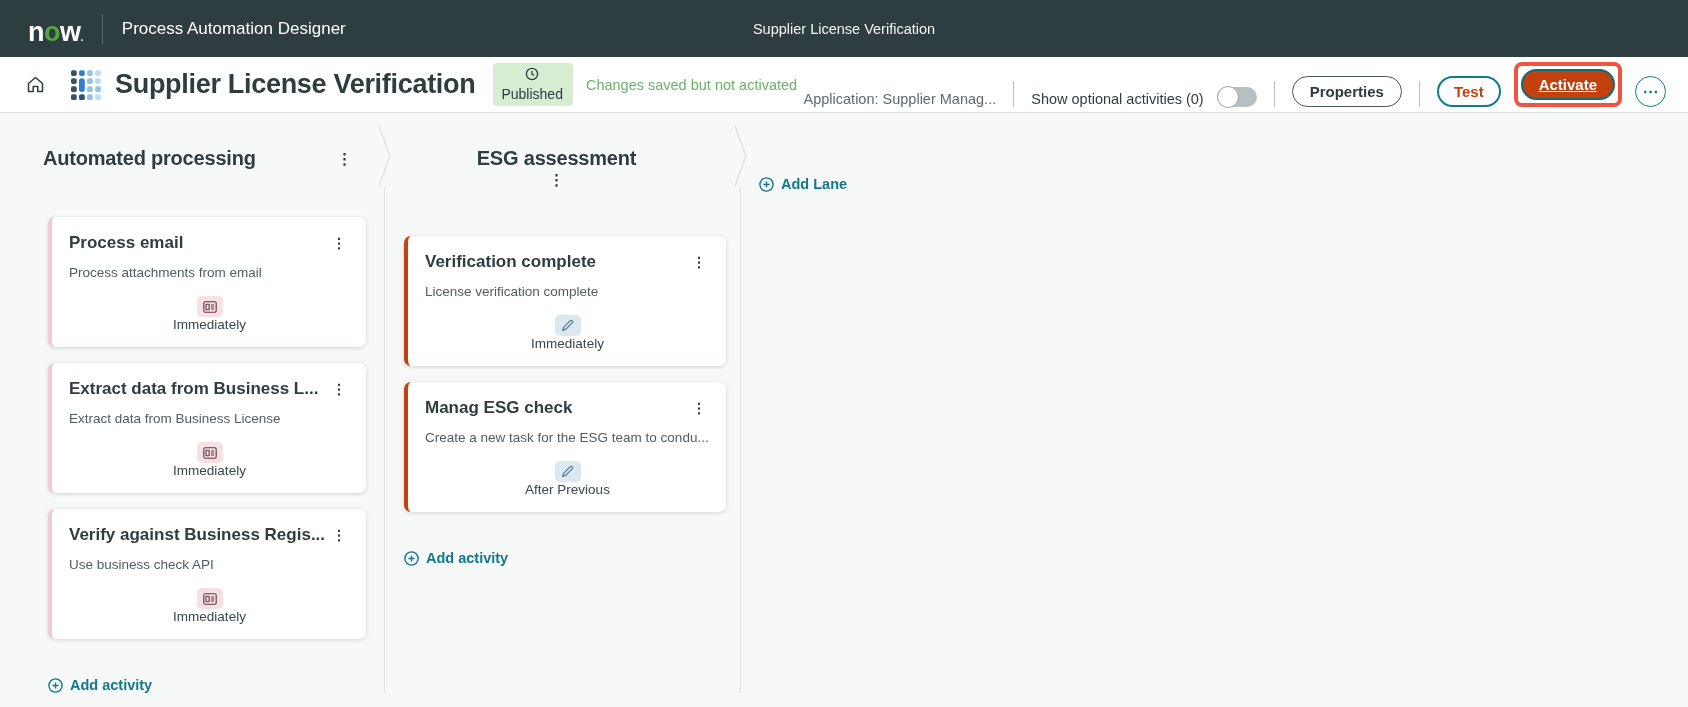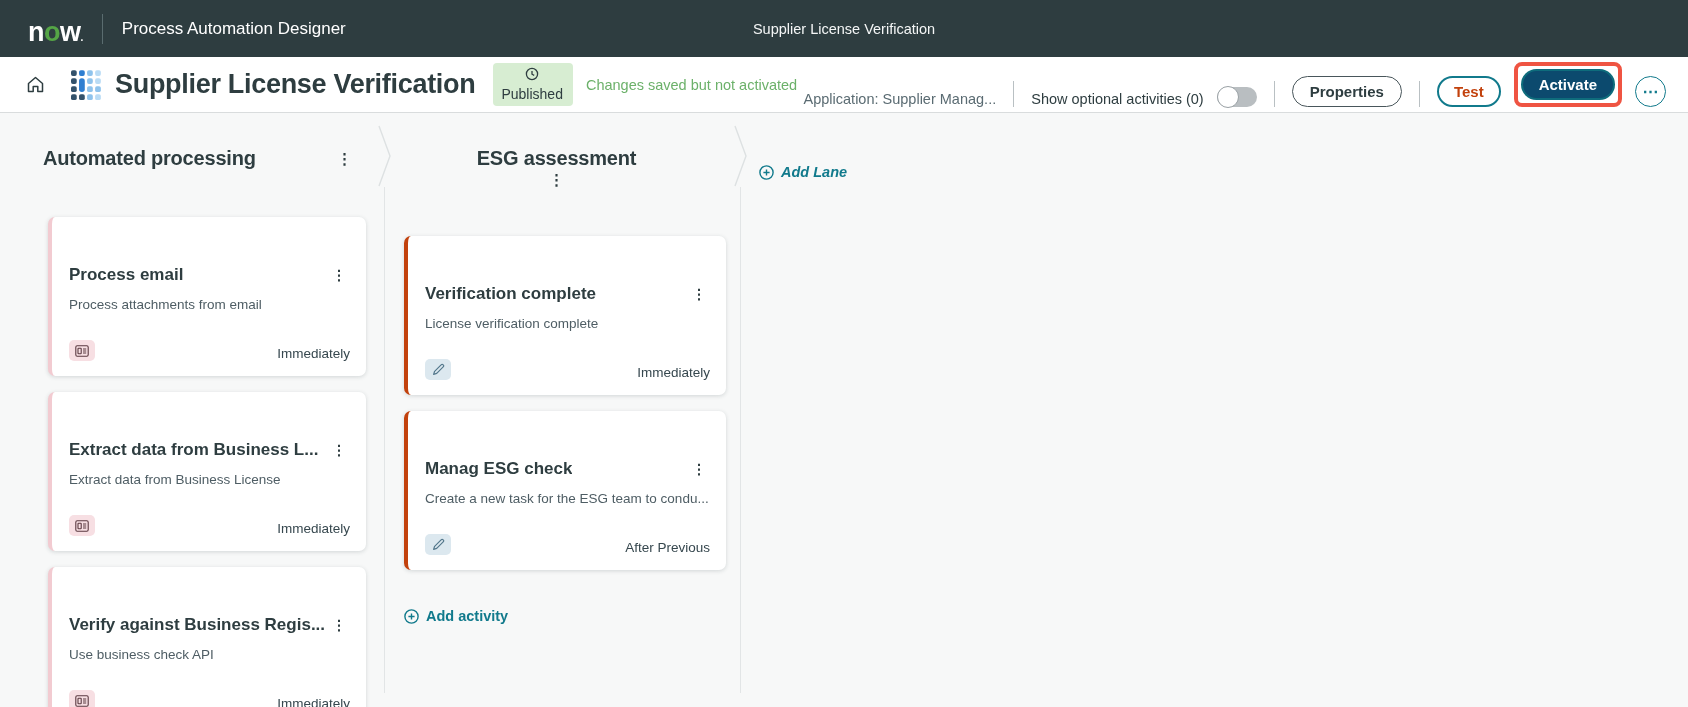--- a/index.html
+++ b/index.html
@@ -35,21 +35,21 @@
   .toggle { width:40px; height:20px; border-radius:10px; background:#b9bec1;
     position:relative; cursor:pointer; border:none; }
   .toggle .knob { position:absolute; left:0; top:-1px; width:22px; height:22px;
     border-radius:50%; background:#fff; border:1.5px solid #9aa1a5; }
   .pill { border-radius:17px; font-size:15px; font-weight:700; cursor:pointer;
     padding:6px 17px; background:#fff; white-space:nowrap; }
   .pill.properties { border:1.5px solid #49565b; color:#2e3d40; }
   .pill.test { border:2px solid #117a8c; color:#c2410c; padding:5px 15px; }
   .activate-wrap { border:4px solid #ef5442; border-radius:8px; padding:3px;
     display:inline-flex; }
-  .pill.activate { background:#0c4a6e; border:2px solid #0e6c7c; color:#fff; padding:5px 16px; }
+  .pill.activate { background:#c2410c; border:2px solid #0e6c7c; color:#fff; padding:5px 16px;text-decoration:underline; }
   .more-btn { width:31px; height:31px; border-radius:50%; border:1.5px solid #117a8c;
     background:#fff; color:#117a8c; font-size:16px; font-weight:700; line-height:1;
     cursor:pointer; display:flex; align-items:center; justify-content:center; }
 
   
   .board { position:relative; height:594px; background:#f7f8f8; display:flex; }
   .lane { flex:none; }
   .lane-1 { width:384px; }
   .lane-2 { width:356px; }
   .lane-header { display:flex; align-items:center; justify-content:space-between;
@@ -60,27 +60,27 @@
   .kebab { background:none; border:none; cursor:pointer; color:#2e3d40;
     font-size:15px; font-weight:700; line-height:1; padding:2px 4px; }
   .cards { display:flex; flex-direction:column; gap:16px; margin-top:47px; }
   .lane-1 .cards { margin-left:48px; margin-right:18px; }
   .lane-2 .cards { margin-left:20px; margin-right:14px; }
 
   .card { background:#fff; border-radius:7px; padding:16px 16px 15px 17px;
     box-shadow:0 1px 4px rgba(46,61,64,.18); cursor:pointer; min-height:122px; }
   .lane--pink .card { border-left:4px solid #f2cbd1; }
   .lane--blue .card { border-left:4px solid #c2410c; }
-  .card-head { display:flex; align-items:flex-start; justify-content:space-between;margin-top:32px; }
+  .card-head { display:flex; align-items:flex-start; justify-content:space-between; }
   .card-title { font-size:17px; font-weight:700; color:#2e3d40; white-space:nowrap;
     overflow:hidden; text-overflow:ellipsis; max-width:265px; }
   .card .kebab { font-size:14px; margin-top:1px; }
   .card-desc { margin-top:12px; font-size:13.5px; color:#4e5d64; white-space:nowrap;
     overflow:hidden; text-overflow:ellipsis; }
-  .card-foot { margin-top:28px; display:flex; align-items:flex-end; justify-content:space-between; }
+  .card-foot { margin-top:16px; display:flex; align-items:center; justify-content:space-between;flex-direction:column; }
   .chip { width:26px; height:21px; border-radius:5px; display:flex;
     align-items:center; justify-content:center; }
   .lane--pink .chip { background:#f7dfe3; }
   .lane--blue .chip { background:#dce8ef; }
   .trigger { font-size:13.5px; color:#36474e; }
 
   .add-link { display:inline-flex; align-items:center; gap:7px; background:none;
     border:none; cursor:pointer; color:#117a8c; font-size:14.5px; font-weight:700;
     font-family:inherit; }
   .lane .add-link { margin-top:22px; }
@@ -281,21 +281,21 @@
             <circle cx="7.5" cy="7.5" r="6.6"></circle>
               <path d="M7.5 4.4 V10.6 M4.4 7.5 H10.6"></path>
           </svg>
         </span>
         <span>Add activity</span>
       </button>
     </div>
   </section>
 
   <section class="add-lane-area">
-    <button class="add-link" style="margin-top:4px;font-style:italic;">
+    <button class="add-link" style="margin-top:16px;">
       <span>
         <svg width="15" height="15" viewBox="0 0 15 15" fill="none" stroke="#117a8c" stroke-width="1.4">
           <circle cx="7.5" cy="7.5" r="6.6"></circle>
             <path d="M7.5 4.4 V10.6 M4.4 7.5 H10.6"></path>
         </svg>
       </span>
       <span>Add Lane</span>
     </button>
   </section>
 

